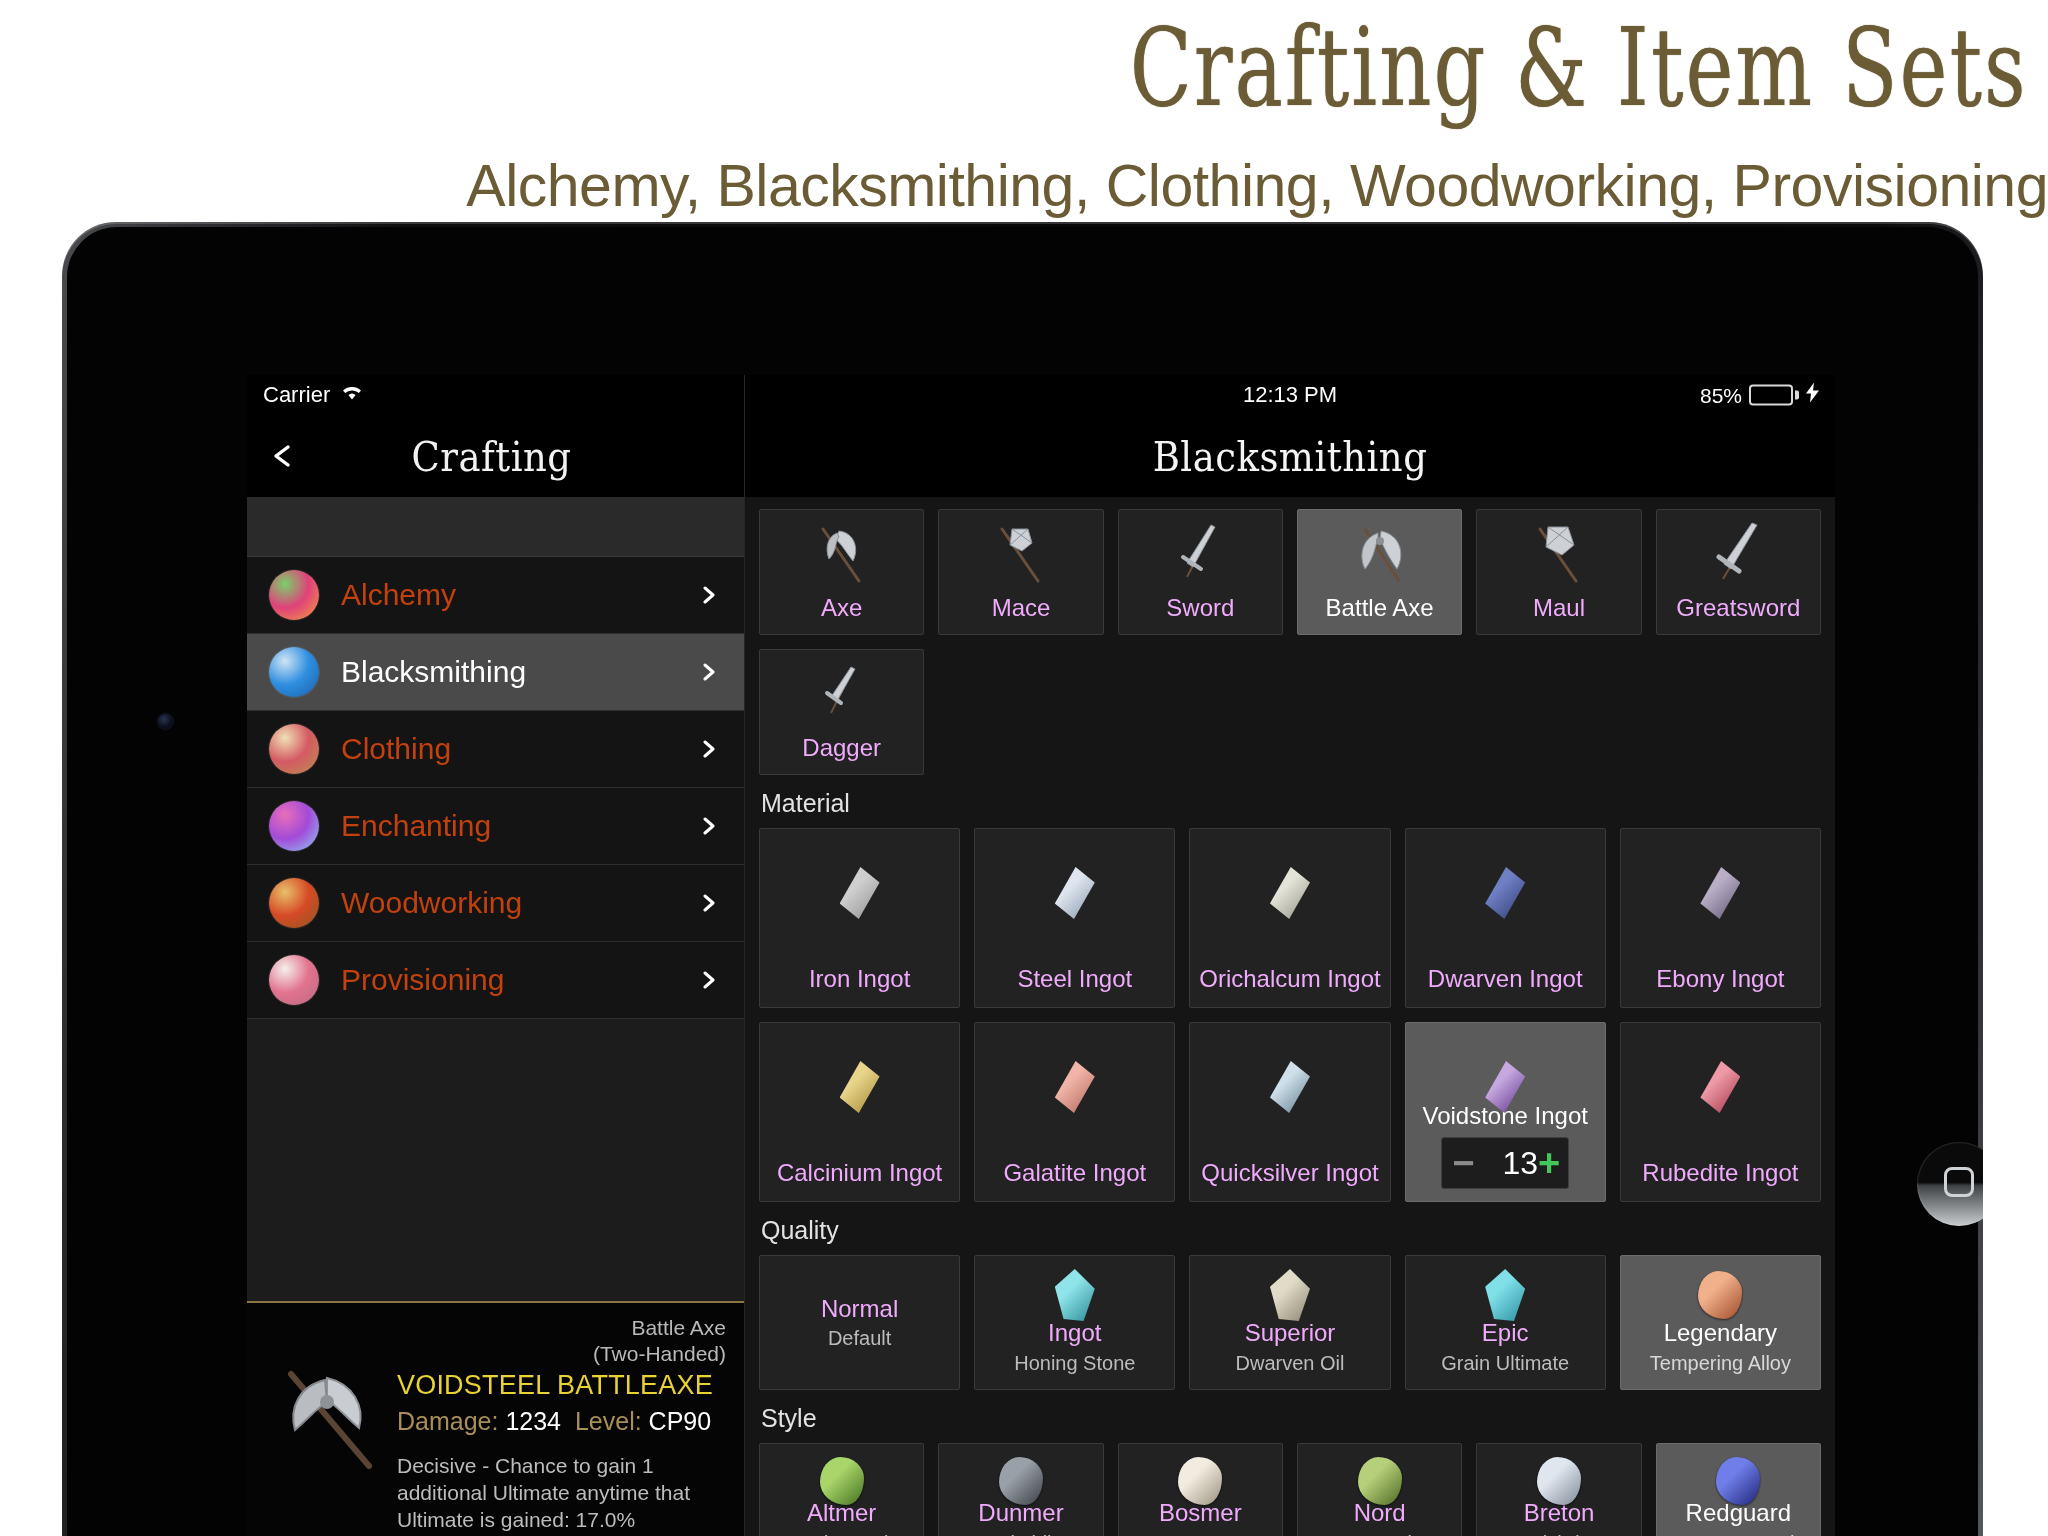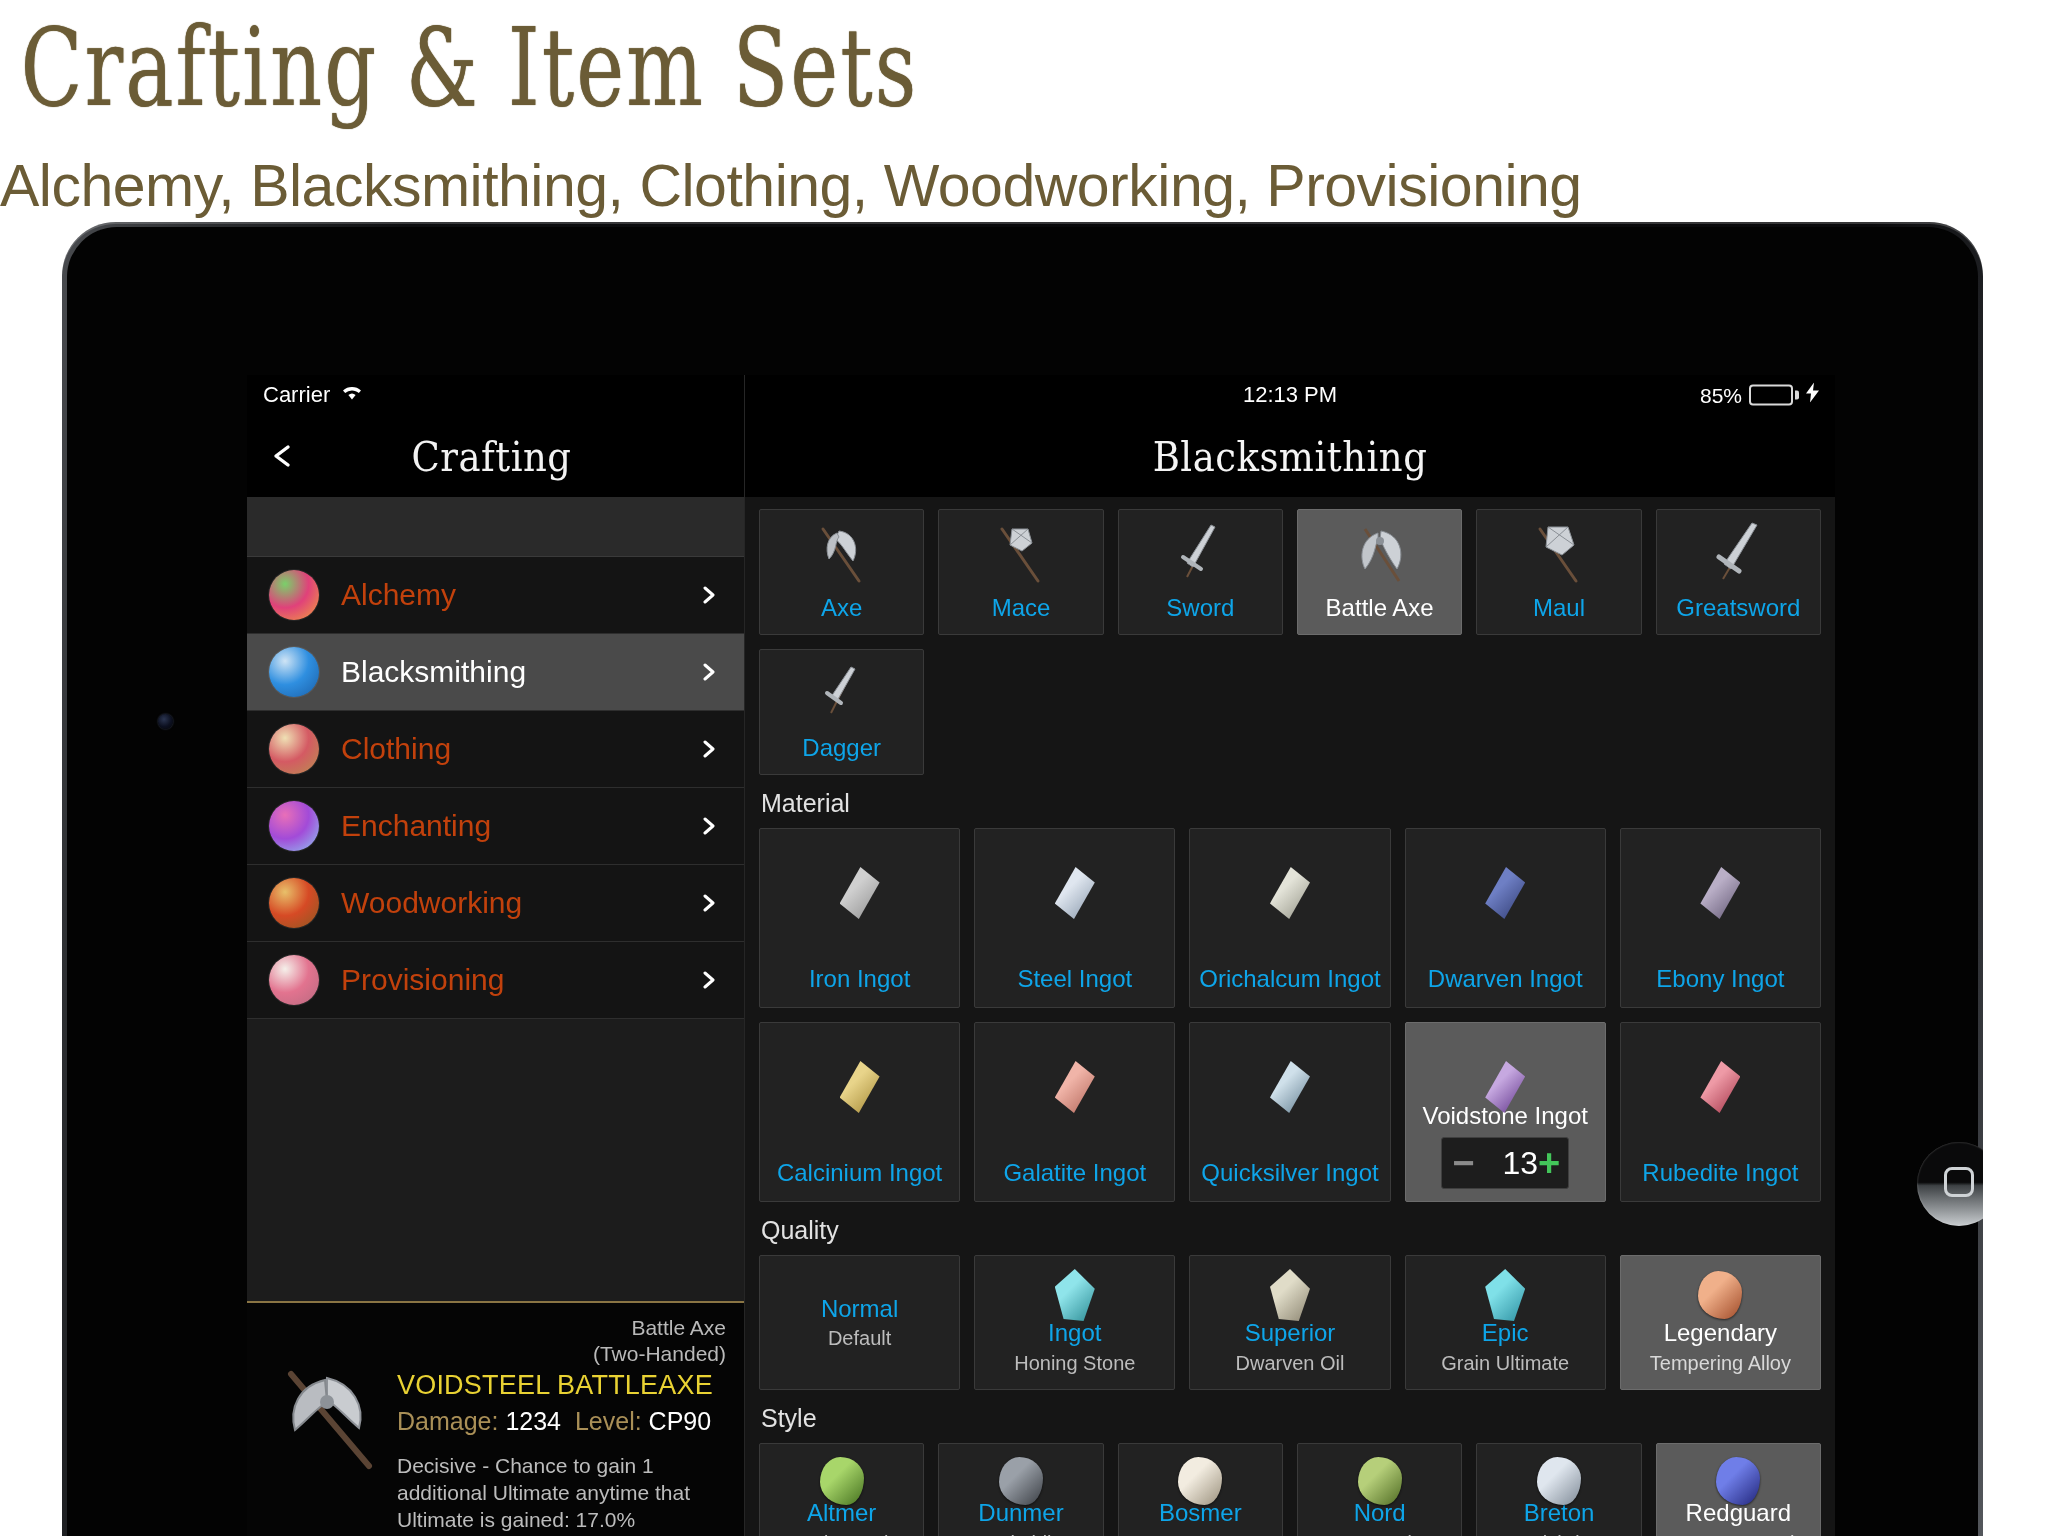--- a/index.html
+++ b/index.html
@@ -5,21 +5,21 @@
   * { box-sizing: border-box; margin: 0; padding: 0; }
   html, body {
     width: 2048px; height: 1536px;
     background: #ffffff;
     font-family: "Liberation Sans", sans-serif;
     overflow: hidden;
   }
   #root { position: relative; width: 2048px; height: 1536px; }
 
   
-  .hero { text-align: left; padding-top: 14px; }
+  .hero { text-align: right; padding-top: 14px; }
   .hero-title {
     font-family: "DejaVu Serif", serif;
     font-size: 92px;
     line-height: 1.0;
     color: #6b5c36;
     letter-spacing: 2px;
     font-weight: 400;
     font-stretch: condensed;
     transform: scaleY(1.18) scaleX(0.98);
     transform-origin: center top;
@@ -165,21 +165,21 @@
   .tile-mat { height: 180px; padding-bottom: 14px; }
   .tile-q { height: 135px; padding-bottom: 14px; }
   .tile-st { height: 125px; padding-bottom: 12px; }
 
   .tile-icon { position: absolute; left: 0; right: 0; display: flex; align-items: center; justify-content: center; }
   .tile-wt .tile-icon { top: 8px; height: 72px; }
   .tile-mat .tile-icon { top: 26px; height: 76px; }
   .tile-q .tile-icon { top: 8px; height: 62px; }
   .tile-st .tile-icon { top: 8px; height: 58px; }
 
-  .tile-label { font-size: 24px; color: #0ea5e9; text-align: center; line-height: 1.15; }
+  .tile-label { font-size: 24px; color: #f0abfc; text-align: center; line-height: 1.15; }
   .tile.sel .tile-label { color: #ffffff; }
   .tile-sub { font-size: 20px; color: #bcbcbc; text-align: center; margin-top: 5px; }
   .tile.sel .tile-sub { color: #d8d8d8; }
 
   .stepper {
     margin-top: 7px; width: 128px; height: 52px;
     background: #1d1d1d; border: 1px solid #3f3f3f; border-radius: 3px;
     display: flex; align-items: center; justify-content: space-between;
     padding: 0 10px;
   }

